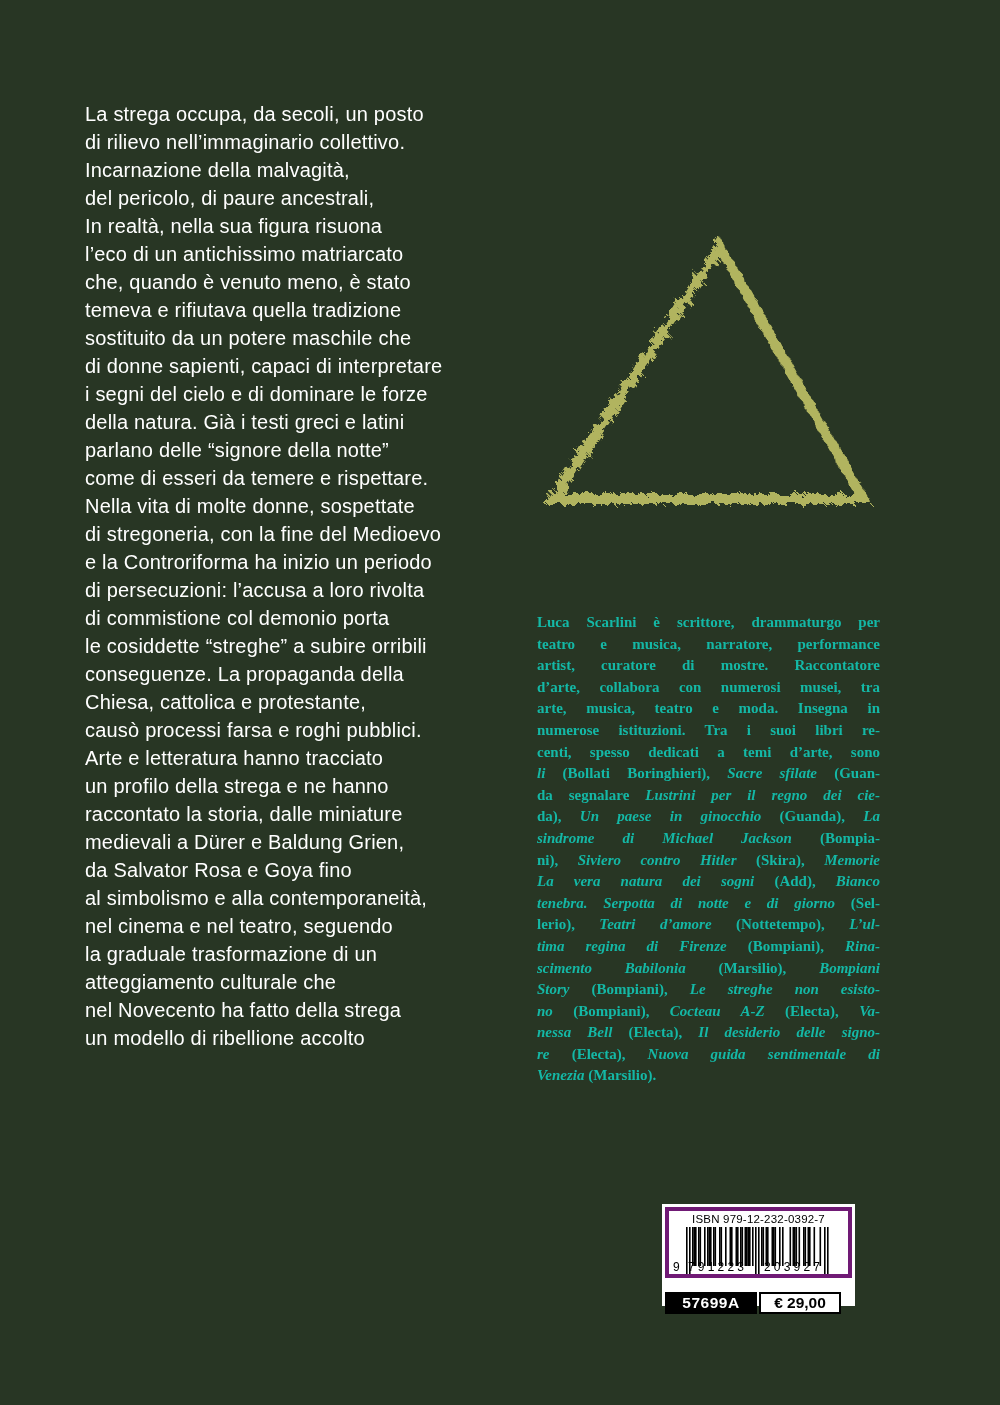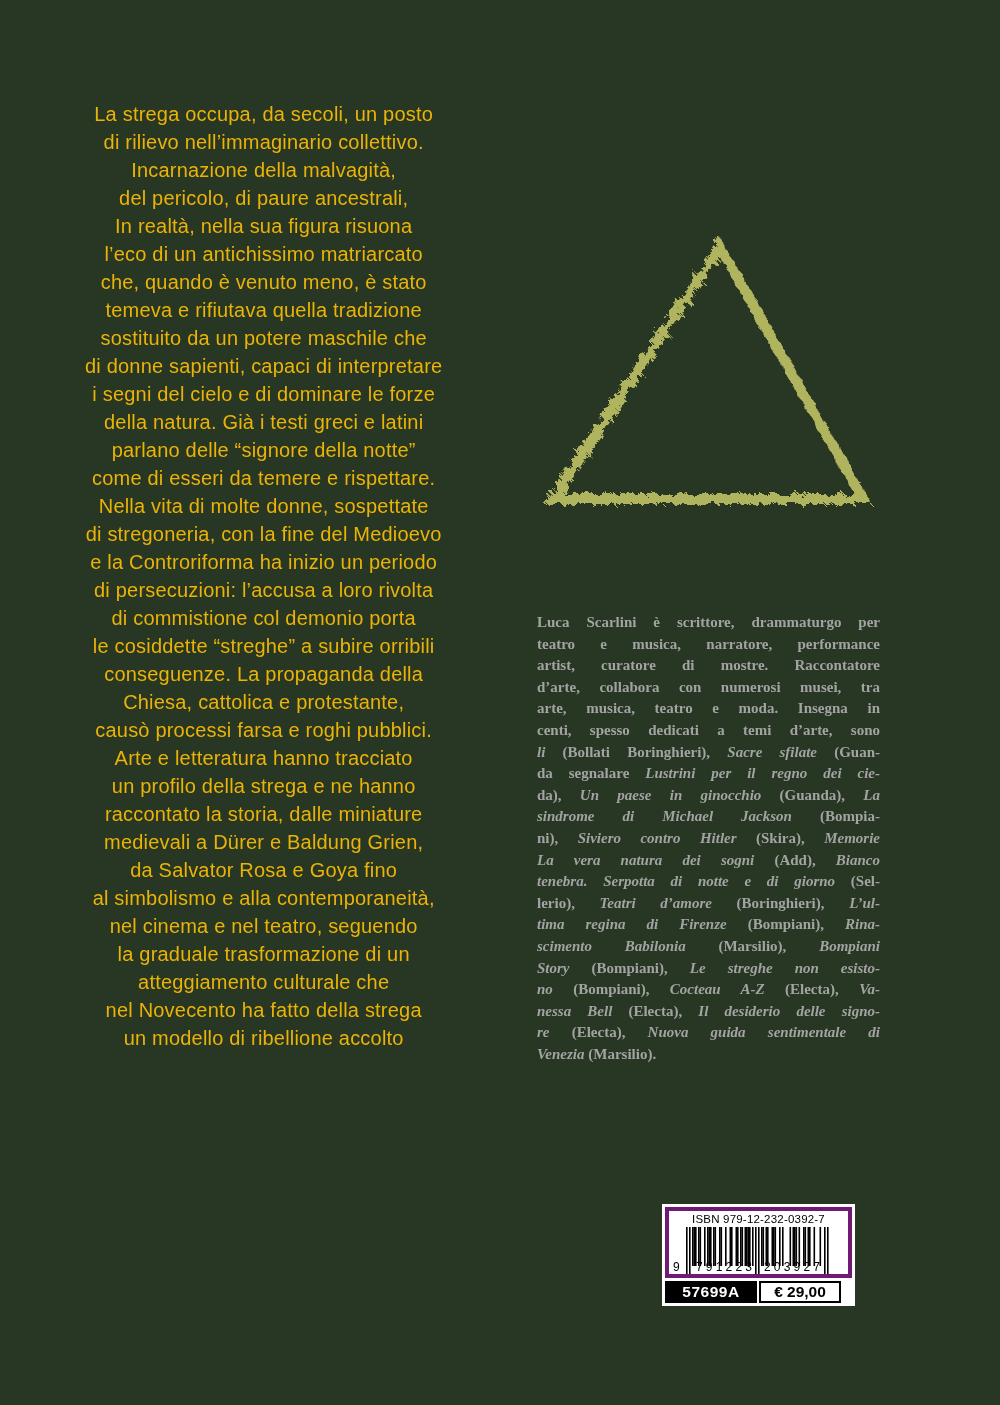--- a/index.html
+++ b/index.html
@@ -42,40 +42,40 @@
     position:relative; box-sizing:border-box;
     border:4px solid #701a75; height:71px; background:#fff;
   }
   .bc-isbn {
     text-align:center; font-size:11.5px; line-height:13px;
     padding-top:2px; letter-spacing:0.2px; white-space:nowrap;
   }
   .bc-bars { position:absolute; left:17px; top:16px; }
   .bc-digit { position:absolute; bottom:1px; font-size:12px; line-height:12px; }
   .bc-digit.prefix { left:4px; }
-  .bc-digit.g1 { left:27px; letter-spacing:3.2px;margin-top:40px; }
+  .bc-digit.g1 { left:19px; letter-spacing:3.2px;margin-top:40px; }
   .bc-digit.g2 { left:95px; letter-spacing:3.2px; }
-  .bc-bottom { display:flex; gap:2px; margin-top:3px; height:22px; }
+  .bc-bottom { display:flex; gap:2px; margin-top:14px; height:22px; }
   .bc-code {
     width:92px; background:#000; color:#fff;
     display:flex; align-items:center; justify-content:center;
     font-weight:bold; font-size:15.5px; letter-spacing:0.5px;
   }
   .bc-price {
     width:82px; box-sizing:border-box; border:2px solid #000; background:#fff;
     display:flex; align-items:center; justify-content:center;
     font-weight:bold; font-size:15.5px;
   }
 </style>
 </head>
 <body>
 
 <div class="cover" style="background: rgb(40, 54, 36);">
 
-  <div class="blurb" style="color: #eab308; text-align: center;">
+  <div class="blurb" style="color: #ffffff;">
       <div class="blurb-line">La strega occupa, da secoli, un posto</div>
       <div class="blurb-line">di rilievo nell’immaginario collettivo.</div>
       <div class="blurb-line">Incarnazione della malvagità,</div>
       <div class="blurb-line">del pericolo, di paure ancestrali,</div>
       <div class="blurb-line">In realtà, nella sua figura risuona</div>
       <div class="blurb-line">l’eco di un antichissimo matriarcato</div>
       <div class="blurb-line">che, quando è venuto meno, è stato</div>
       <div class="blurb-line">temeva e rifiutava quella tradizione</div>
       <div class="blurb-line">sostituito da un potere maschile che</div>
       <div class="blurb-line">di donne sapienti, capaci di interpretare</div>
@@ -116,35 +116,36 @@
           <feTurbulence type="fractalNoise" baseFrequency="0.35" numOctaves="2" seed="3" result="n2"></feTurbulence>
           <feDisplacementMap in="SourceGraphic" in2="n2" scale="6"></feDisplacementMap>
         </filter>
       </defs>
       <g filter="url(#chalk)">
         <polygon id="tri" points="177,13 10,265 320,265" fill="none" stroke="#b1b45e" stroke-width="10" stroke-linejoin="miter" filter="url(#chalk2)"></polygon>
       </g>
     </svg>
   </div>
 
-  <div class="bio" style="color: #a3a3a3;">
+  <div class="bio" style="color: #14b8a6;">
       <div class="bio-line"><span>Luca Scarlini è scrittore, drammaturgo per</span></div>
       <div class="bio-line"><span>teatro e musica, narratore, performance</span></div>
       <div class="bio-line"><span>artist, curatore di mostre. Raccontatore</span></div>
       <div class="bio-line"><span>d’arte, collabora con numerosi musei, tra</span></div>
       <div class="bio-line"><span>arte, musica, teatro e moda. Insegna in</span></div>
+      <div class="bio-line"><span>numerose istituzioni. Tra i suoi libri re-</span></div>
       <div class="bio-line"><span>centi, spesso dedicati a temi d’arte, sono</span></div>
       <div class="bio-line"><span class="it">li</span><span> (Bollati Boringhieri), </span><span class="it">Sacre sfilate</span><span> (Guan-</span></div>
       <div class="bio-line"><span>da segnalare </span><span class="it">Lustrini per il regno dei cie-</span></div>
       <div class="bio-line"><span>da), </span><span class="it">Un paese in ginocchio</span><span> (Guanda), </span><span class="it">La</span></div>
       <div class="bio-line"><span class="it">sindrome di Michael Jackson</span><span> (Bompia-</span></div>
       <div class="bio-line"><span>ni), </span><span class="it">Siviero contro Hitler</span><span> (Skira), </span><span class="it">Memorie</span></div>
       <div class="bio-line"><span class="it">La vera natura dei sogni</span><span> (Add), </span><span class="it">Bianco</span></div>
       <div class="bio-line"><span class="it">tenebra. Serpotta di notte e di giorno</span><span> (Sel-</span></div>
-      <div class="bio-line"><span>lerio), </span><span class="it">Teatri d’amore</span><span> (Boringhieri), </span><span class="it">L’ul-</span></div>
+      <div class="bio-line"><span>lerio), </span><span class="it">Teatri d’amore</span><span> (Nottetempo), </span><span class="it">L’ul-</span></div>
       <div class="bio-line"><span class="it">tima regina di Firenze</span><span> (Bompiani), </span><span class="it">Rina-</span></div>
       <div class="bio-line"><span class="it">scimento Babilonia</span><span> (Marsilio), </span><span class="it">Bompiani</span></div>
       <div class="bio-line"><span class="it">Story</span><span> (Bompiani), </span><span class="it">Le streghe non esisto-</span></div>
       <div class="bio-line"><span class="it">no</span><span> (Bompiani), </span><span class="it">Cocteau A-Z</span><span> (Electa), </span><span class="it">Va-</span></div>
       <div class="bio-line"><span class="it">nessa Bell</span><span> (Electa), </span><span class="it">Il desiderio delle signo-</span></div>
       <div class="bio-line"><span class="it">re</span><span> (Electa), </span><span class="it">Nuova guida sentimentale di</span></div>
       <div class="bio-line last"><span class="it">Venezia</span><span> (Marsilio).</span></div>
     </div>
 
   <div class="barcode">

